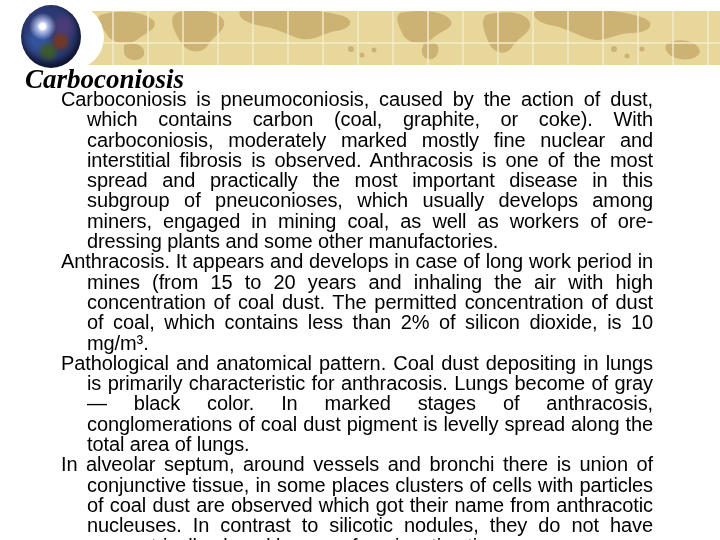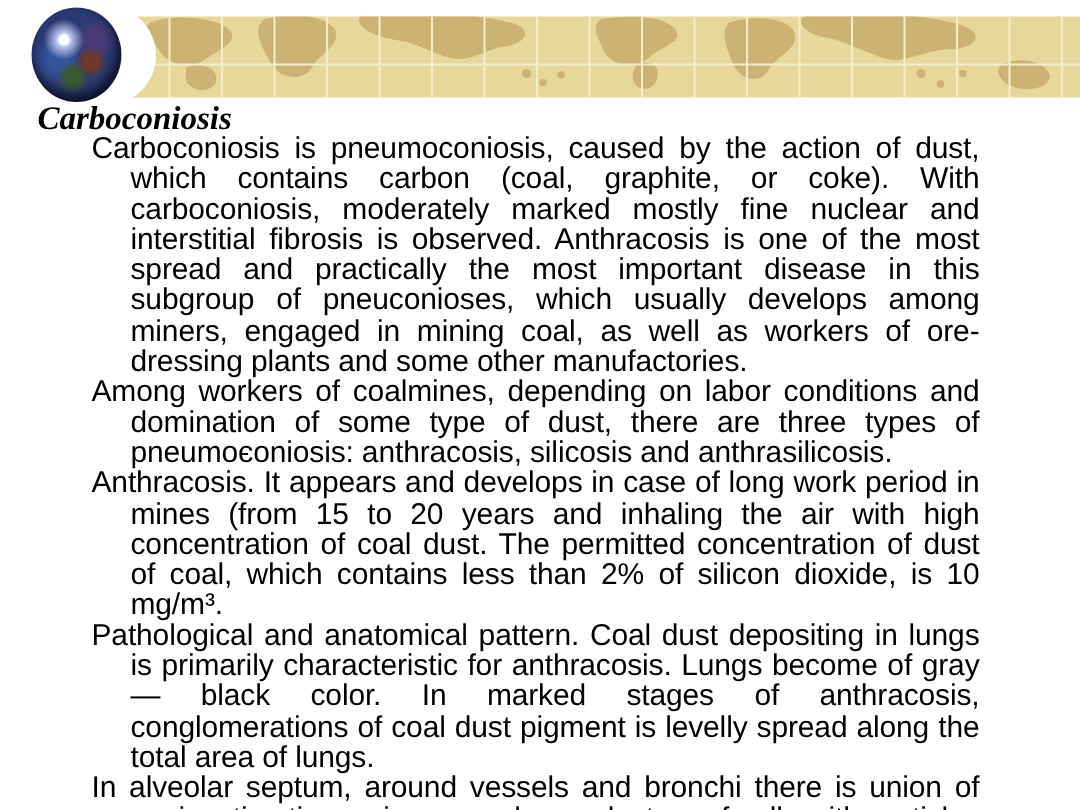--- a/index.html
+++ b/index.html
@@ -43,21 +43,21 @@
     z-index: 3;
   }
   
   .title {
     position: absolute;
     left: 25px; top: 62px;
     margin: 0;
     font-family: "Liberation Serif", serif;
     font-style: italic;
     font-weight: bold;
-    font-size: 22px;
+    font-size: 27px;
     line-height: 34px;
     letter-spacing: 0px;
     color: var(--text, #000000);
     z-index: 4;
     white-space: nowrap;
   }
   
   .body-text {
     position: absolute;
     left: 61px; right: 67px; top: 89px;
@@ -122,19 +122,18 @@
     </svg>
   </div>
 
   <div class="halo"></div>
   <div class="globe"></div>
 
   <h1 class="title">Carboconiosis</h1>
 
   <div class="body-text">
     <p><b></b><span>Carboconiosis is pneumoconiosis, caused by the action of dust, which contains carbon (coal, graphite, or coke). With carboconiosis, moderately marked mostly fine nuclear and interstitial fibrosis is observed. Anthracosis is one of the most spread and practically the most important disease in this subgroup of pneuconioses, which usually develops among miners, engaged in mining coal, as well as workers of ore-dressing plants and some other manufactories.</span></p>
-    <p><b></b><span>Among workers of coalmines, depending on labor conditions and domination of some type of dust, there are three types of pneumoєoniosis: anthracosis, silicosis and anthrasilicosis.</span></p>
     <p><b>Anthracosis.</b><span> It appears and develops in case of long work period in mines (from 15 to 20 years and inhaling the air with high concentration of coal dust. The permitted concentration of dust of coal, which contains less than 2% of silicon dioxide, is 10 mg/m³.</span></p>
     <p><b>Pathological and anatomical pattern</b><span>. Coal dust depositing in lungs is primarily characteristic for anthracosis. Lungs become of gray — black color. In marked stages of anthracosis, conglomerations of coal dust pigment is levelly spread along the total area of lungs.</span></p>
     <p><b></b><span>In alveolar septum, around vessels and bronchi there is union of conjunctive tissue, in some places clusters of cells with particles of coal dust are observed which got their name from anthracotic nucleuses. In contrast to silicotic nodules, they do not have concentrically placed beams of conjunctive tissue.</span></p>
   </div>
 
 </div>
 
 </body></html>

